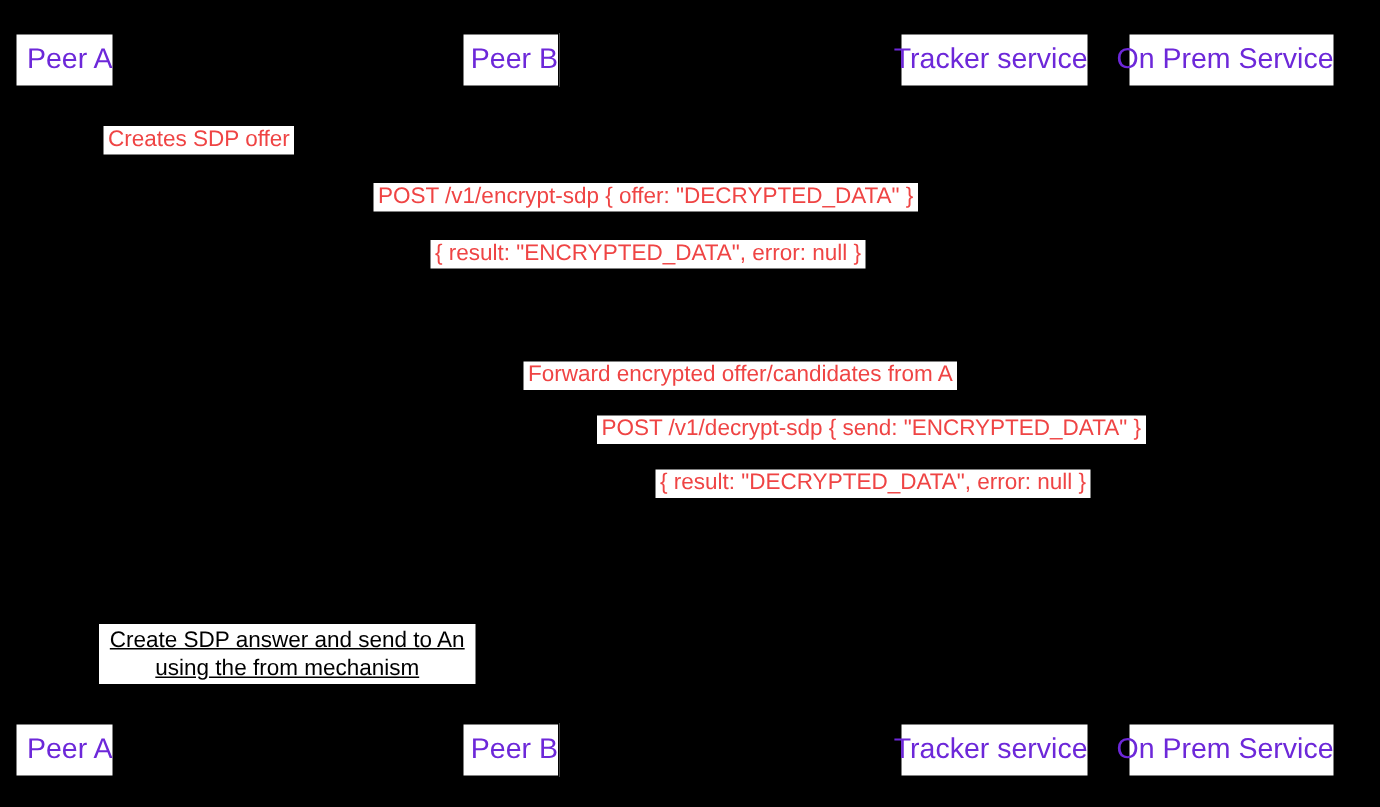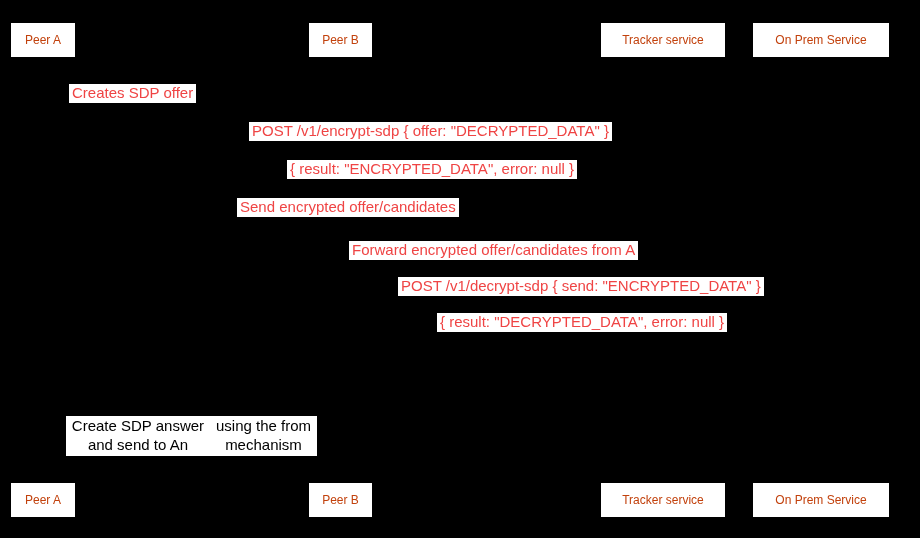--- a/index.html
+++ b/index.html
@@ -18,23 +18,23 @@
   }
   
   .actor {
     position: absolute;
     height: 36px;
     background: #ffffff;
     border: 1px solid #000000;
     box-sizing: border-box;
     display: flex;
     align-items: center;
-    justify-content: center;
-    font-size: 12px;
-    color: #c2410c;
+    justify-content: flex-end;
+    font-size: 19px;
+    color: #6d28d9;
     white-space: nowrap;
   }
   
   .lifeline {
     position: absolute;
     top: 58px;
     height: 424px;
     width: 0;
     border-left: 1px dashed #000000;
   }
@@ -54,22 +54,23 @@
     left: 66px;
     top: 416px;
     width: 251px;
     height: 40px;
     background: #ffffff;
     color: #000000;
     font-size: 15px;
     line-height: 19px;
     text-align: center;
     display: flex;
-    flex-direction: row;
+    flex-direction: column;
     justify-content: center;
+    text-decoration: underline;
   }
   
   .pos-peer-a   { left: 10px;  width: 66px;  }
   .pos-peer-b   { left: 308px; width: 65px;  }
   .pos-tracker  { left: 600px; width: 126px; }
   .pos-onprem   { left: 752px; width: 138px; }
   .row-top      { top: 22px;  }
   .row-bottom   { top: 482px; }
   
   .ll-peer-a  { left: 43px;  }
@@ -105,21 +106,20 @@
   <div class="actor row-top pos-tracker">
     <span>Tracker service</span>
   </div>
   <div class="actor row-top pos-onprem">
     <span>On Prem Service</span>
   </div>
 
   <div class="msg m0">Creates SDP offer</div>
   <div class="msg m1">POST /v1/encrypt-sdp { offer: "DECRYPTED_DATA" }</div>
   <div class="msg m2">{ result: "ENCRYPTED_DATA", error: null }</div>
-  <div class="msg m3">Send encrypted offer/candidates</div>
   <div class="msg m4">Forward encrypted offer/candidates from A</div>
   <div class="msg m5">POST /v1/decrypt-sdp { send: "ENCRYPTED_DATA" }</div>
   <div class="msg m6">{ result: "DECRYPTED_DATA", error: null }</div>
 
   <div class="note">
     <div>Create SDP answer and send to An</div>
     <div>using the from mechanism</div>
   </div>
 
   <div class="actor row-bottom pos-peer-a">

